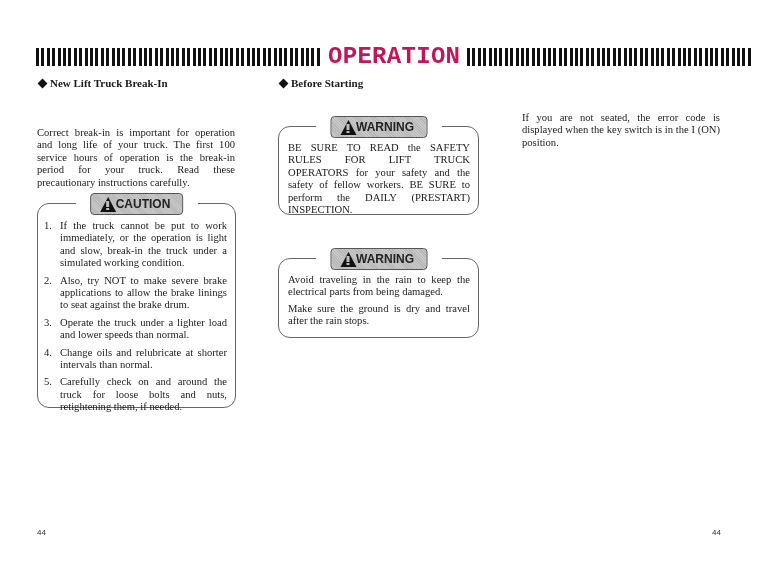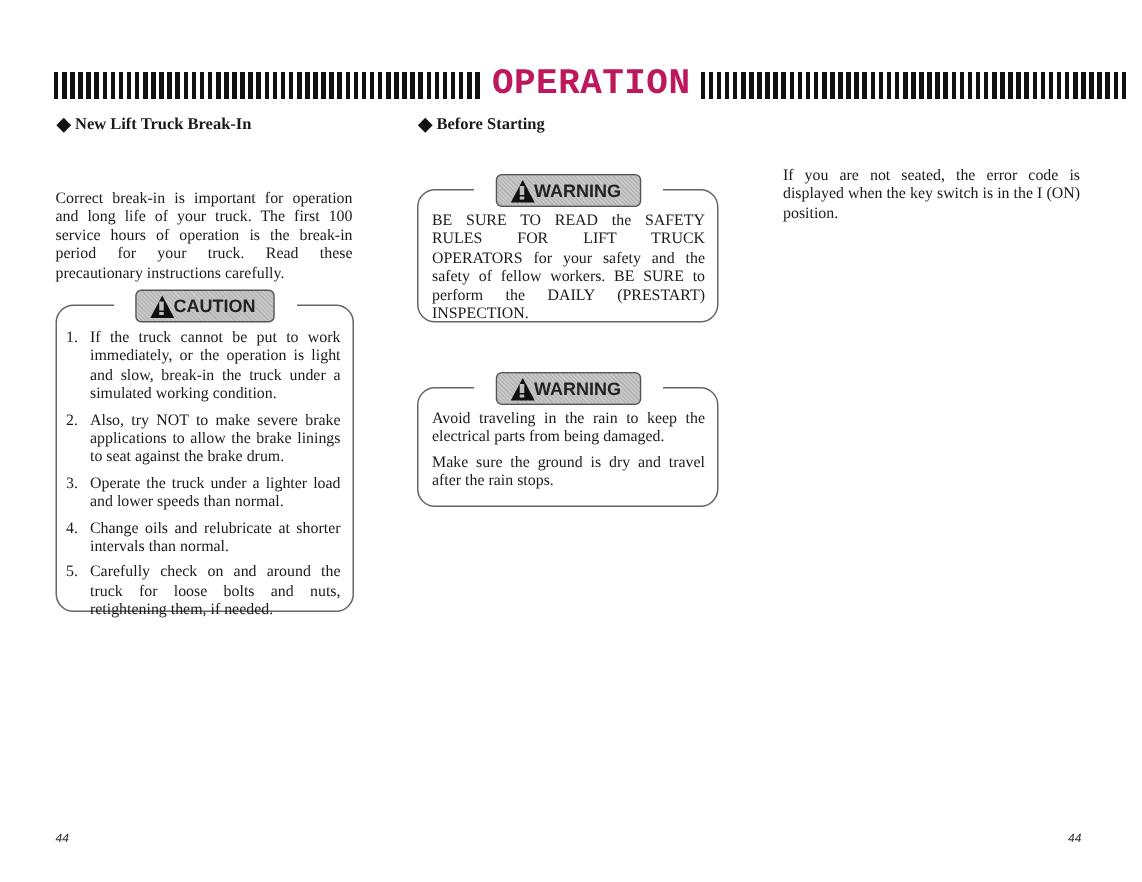--- a/index.html
+++ b/index.html
@@ -48,22 +48,22 @@
   .caution li { display: flex; font-size: 10.6px; line-height: 12.4px; margin-bottom: 5px; }
   .caution li .num { flex: 0 0 16px; }
   .caution li .txt { flex: 1; text-align: justify; }
 
   .warn1 { left: 278px; top: 126px; width: 199px; height: 87px; }
   .warn2 { left: 278px; top: 258px; width: 199px; height: 78px; }
   .warn-body { position: absolute; left: 9px; right: 8px; top: 15px; font-weight: normal;
                font-size: 10.6px; line-height: 12.4px; text-align: justify; }
   .warn-body p { margin: 0 0 4px 0; }
 
-  .page-num { position: absolute; top: 554px; font-family: "Liberation Sans", sans-serif;
-              font-size: 8px; color: #333; font-style: italic; }
+  .page-num { position: absolute; top: 528px; font-family: "Liberation Sans", sans-serif;
+              font-size: 8px; color: #333; }
 </style>
 </head>
 <body>
 
 <div class="header-bar">
   <div class="bars left"></div>
   <div class="header-title">OPERATION</div>
   <div class="bars right"></div>
 </div>
 

